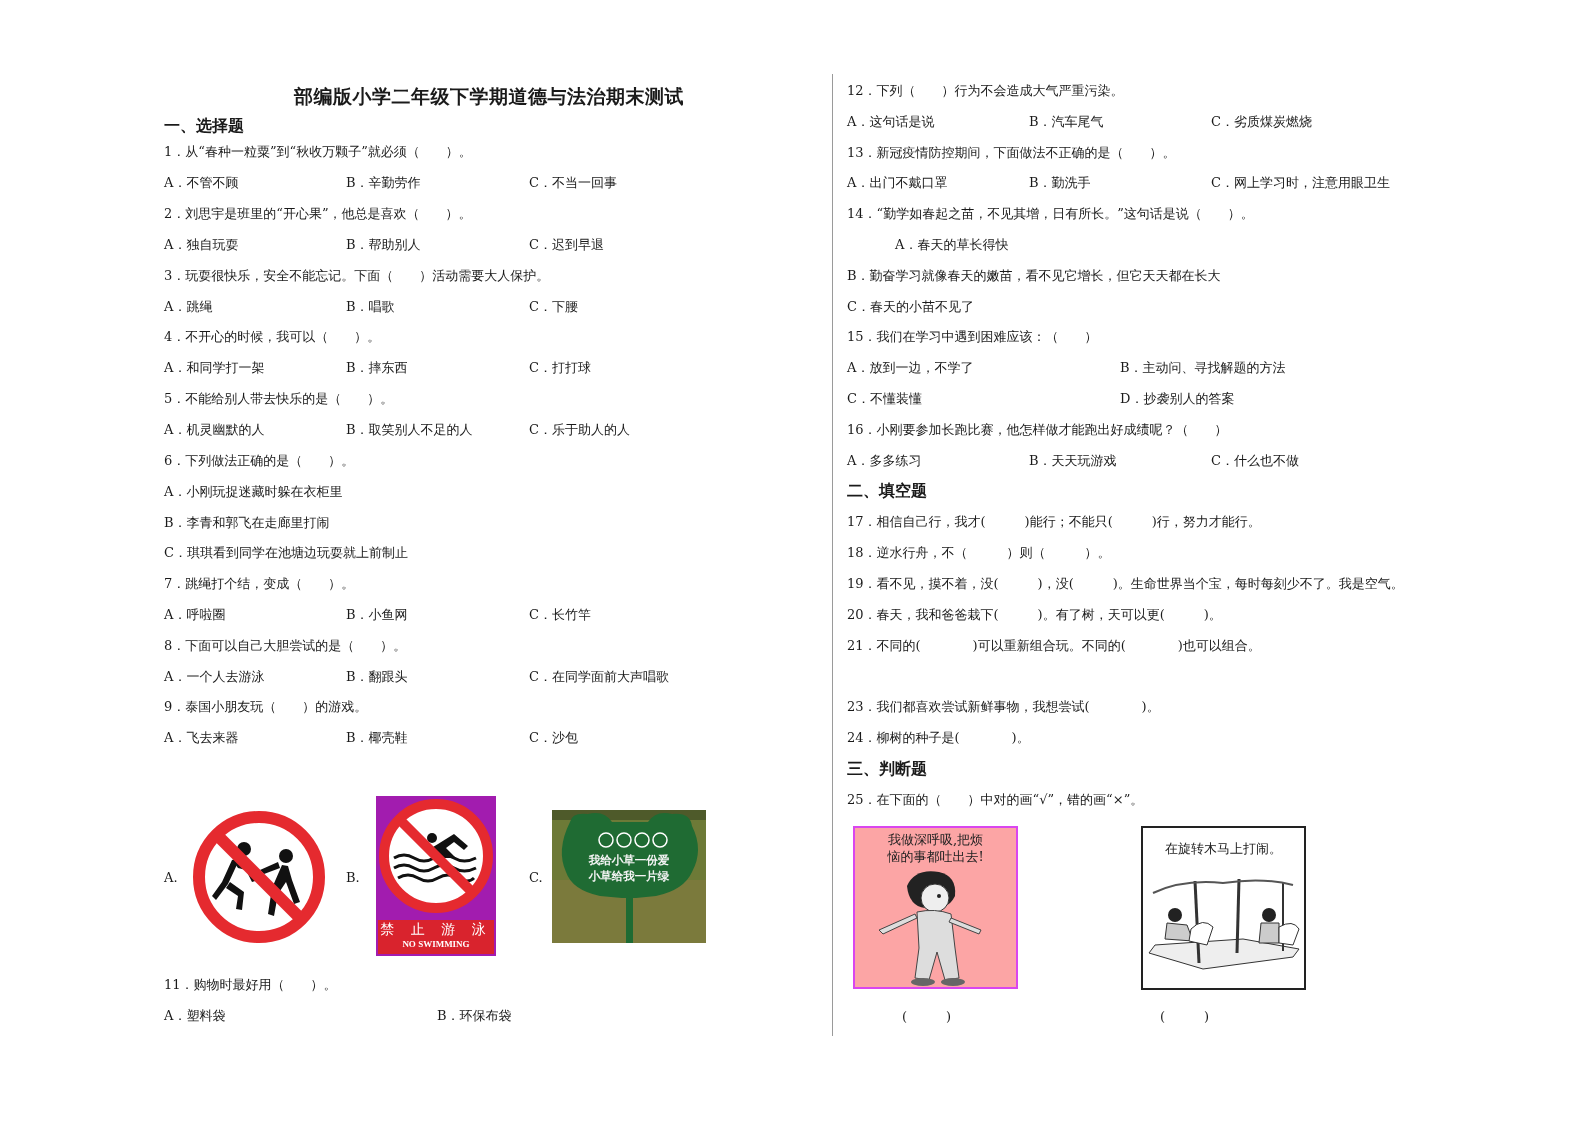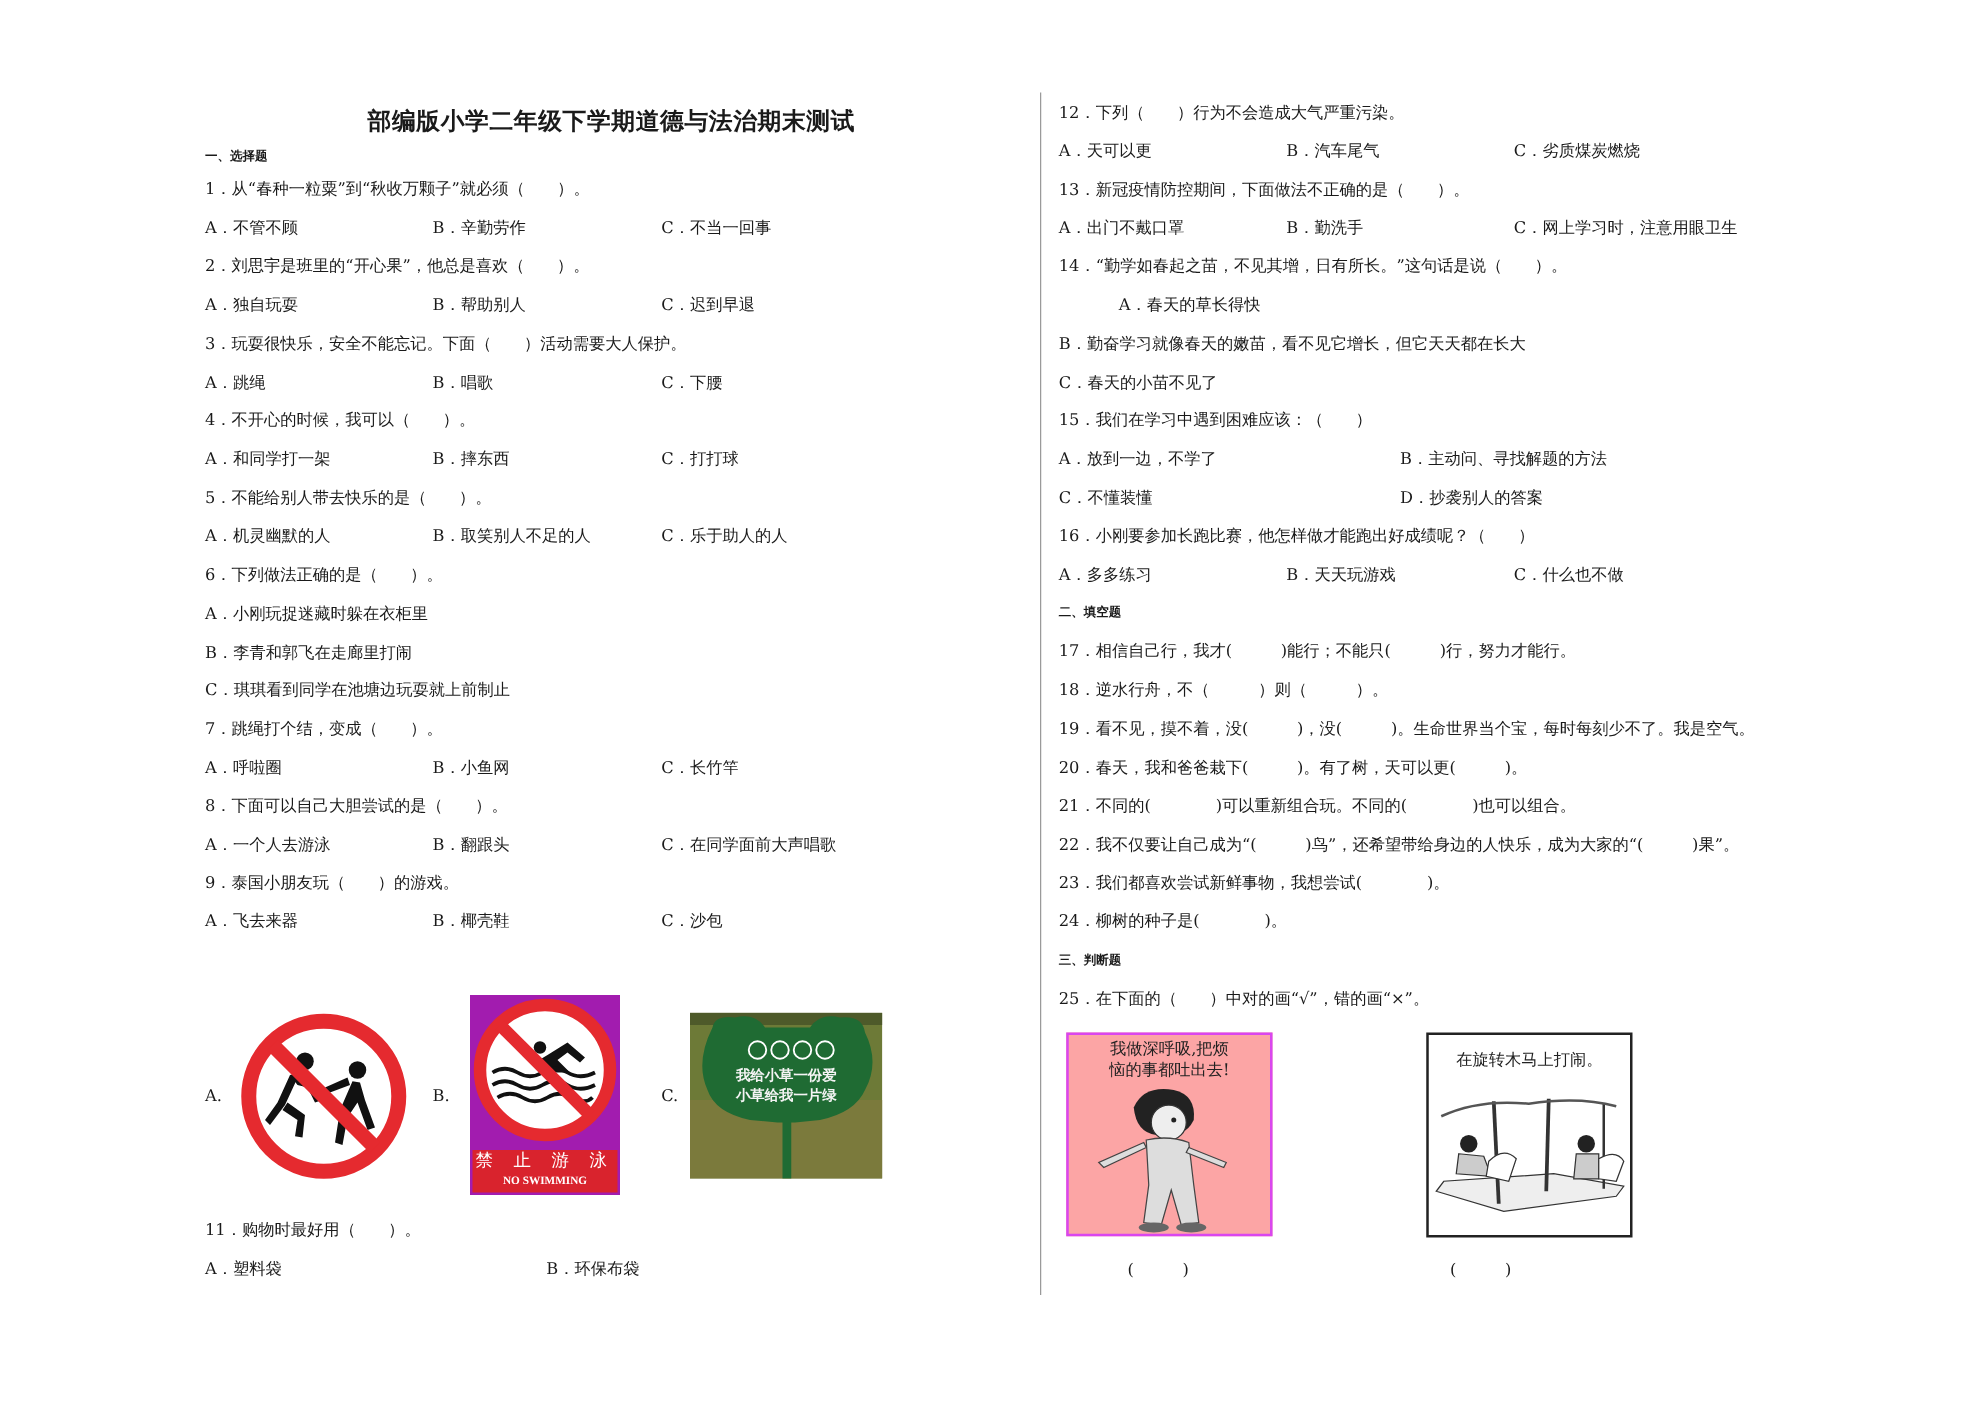--- a/index.html
+++ b/index.html
@@ -3,21 +3,21 @@
 <meta charset="utf-8">
 <style>
   html, body { margin:0; padding:0; background:#ffffff; }
   body { width:1587px; height:1122px; position:relative; overflow:hidden;
          font-family:"DejaVu Serif","Liberation Serif",serif; color:#1a1a1a; }
   .page { position:absolute; left:0; top:0; width:1587px; height:1122px; }
   .divider { position:absolute; left:832px; top:74px; width:1px; height:962px; background:#9a9a9a; }
   .line { position:absolute; font-size:13px; line-height:16px; white-space:nowrap; }
   .title { position:absolute; left:294px; top:84px; font-family:"DejaVu Sans","Liberation Sans",sans-serif;
            font-weight:bold; font-size:19px; letter-spacing:0.5px; white-space:nowrap; }
-  .section { font-family:"DejaVu Sans","Liberation Sans",sans-serif; font-weight:bold; font-size:10px; }
+  .section { font-family:"DejaVu Sans","Liberation Sans",sans-serif; font-weight:bold; font-size:16px; }
   .opt { position:absolute; font-size:13px; line-height:16px; white-space:nowrap; }
 
   
   .img-box { position:absolute; }
   .sign-a { left:188px; top:808px; width:142px; height:138px; }
   .sign-b { left:376px; top:796px; width:120px; height:160px; background:#a21caf; }
   .sign-c { left:552px; top:810px; width:154px; height:133px; overflow:hidden; }
   .comic1 { left:853px; top:826px; width:165px; height:163px; border:2px solid #d946ef; box-sizing:border-box; background:#fca5a5; }
   .comic2 { left:1141px; top:826px; width:165px; height:164px; border:2px solid #222; box-sizing:border-box; background:#fff; }
   .comic-cap { position:absolute; left:0; right:0; text-align:center; font-size:13px; line-height:17px; font-family:"DejaVu Serif","Liberation Serif",serif; color:#222; }
@@ -136,21 +136,21 @@
     <div class="grass-text" style="top:59px">小草给我一片绿</div>
   </div>
 
   <div class="line" style="left:164px;top:977px">11．购物时最好用（　　）。</div>
   <div class="opt" style="left:164px;top:1008px">A．塑料袋</div>
   <div class="opt" style="left:437px;top:1008px">B．环保布袋</div>
 
   <div class="divider"></div>
 
   <div class="line" style="left:847px;top:83px">12．下列（　　）行为不会造成大气严重污染。</div>
-  <div class="opt" style="left:847px;top:114px">A．天可以更</div>
+  <div class="opt" style="left:847px;top:114px">A．这句话是说</div>
   <div class="opt" style="left:1029px;top:114px">B．汽车尾气</div>
   <div class="opt" style="left:1211px;top:114px">C．劣质煤炭燃烧</div>
 
   <div class="line" style="left:847px;top:145px">13．新冠疫情防控期间，下面做法不正确的是（　　）。</div>
   <div class="opt" style="left:847px;top:175px">A．出门不戴口罩</div>
   <div class="opt" style="left:1029px;top:175px">B．勤洗手</div>
   <div class="opt" style="left:1211px;top:175px">C．网上学习时，注意用眼卫生</div>
 
   <div class="line" style="left:847px;top:206px">14．“勤学如春起之苗，不见其增，日有所长。”这句话是说（　　）。</div>
   <div class="opt" style="left:895px;top:237px">A．春天的草长得快</div>
@@ -168,21 +168,20 @@
   <div class="opt" style="left:1029px;top:453px">B．天天玩游戏</div>
   <div class="opt" style="left:1211px;top:453px">C．什么也不做</div>
 
   <div class="line section" style="left:847px;top:483px">二、填空题</div>
 
   <div class="line" style="left:847px;top:514px">17．相信自己行，我才(　　　)能行；不能只(　　　)行，努力才能行。</div>
   <div class="line" style="left:847px;top:545px">18．逆水行舟，不（　　　）则（　　　）。</div>
   <div class="line" style="left:847px;top:576px">19．看不见，摸不着，没(　　　)，没(　　　)。生命世界当个宝，每时每刻少不了。我是空气。</div>
   <div class="line" style="left:847px;top:607px">20．春天，我和爸爸栽下(　　　)。有了树，天可以更(　　　)。</div>
   <div class="line" style="left:847px;top:638px">21．不同的(　　　　)可以重新组合玩。不同的(　　　　)也可以组合。</div>
-  <div class="line" style="left:847px;top:669px">22．我不仅要让自己成为“(　　　)鸟”，还希望带给身边的人快乐，成为大家的“(　　　)果”。</div>
   <div class="line" style="left:847px;top:699px">23．我们都喜欢尝试新鲜事物，我想尝试(　　　　)。</div>
   <div class="line" style="left:847px;top:730px">24．柳树的种子是(　　　　)。</div>
 
   <div class="line section" style="left:847px;top:761px">三、判断题</div>
 
   <div class="line" style="left:847px;top:792px">25．在下面的（　　）中对的画“√”，错的画“×”。</div>
 
   <div class="img-box comic1">
     <div class="comic-cap" style="top:3px">我做深呼吸,把烦</div>
     <div class="comic-cap" style="top:20px">恼的事都吐出去!</div>

